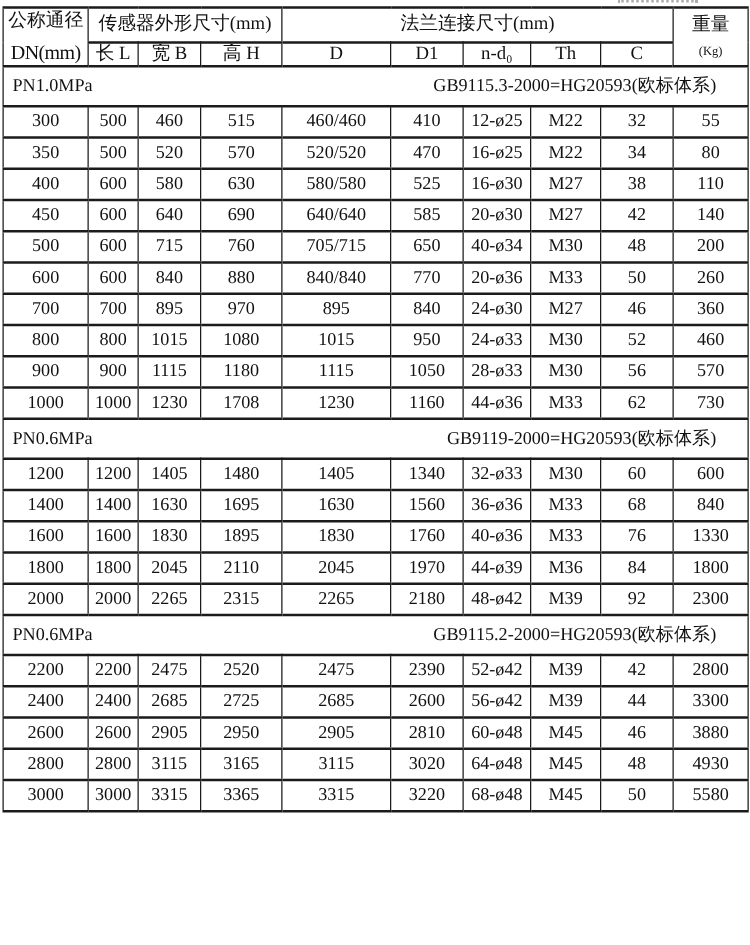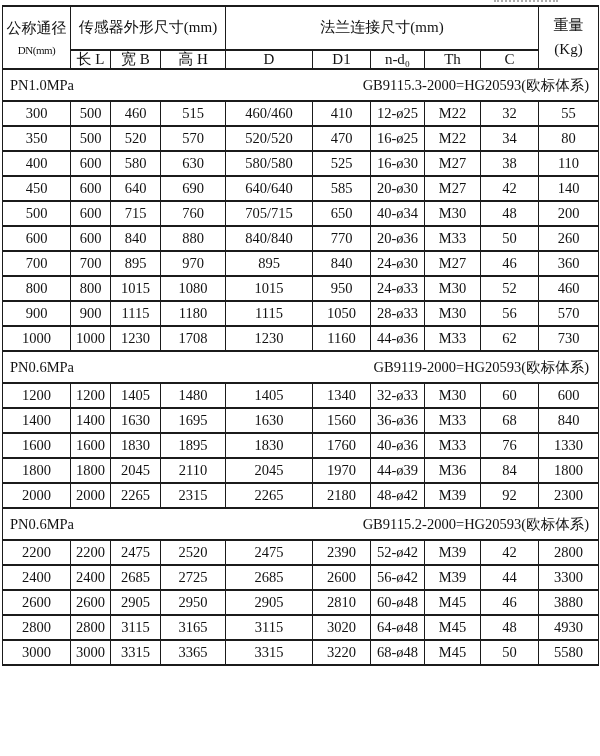--- a/index.html
+++ b/index.html
@@ -28,29 +28,29 @@
     padding:0 1px;
     text-align:center;
     vertical-align:middle;
     font-weight:normal;
     font-size:14.5px;
     line-height:1.15;
     overflow:hidden;
     white-space:nowrap;
   }
   .spec thead th{font-size:15px;}
-  tr.r-head1{height:44px;}
+  tr.r-head1{height:28px;}
   tr.r-head2{height:18px;}
   .two-line span{display:block;}
-  .dn-sub{font-size:11px;letter-spacing:-0.5px;margin-top:7px;}
+  .dn-sub{font-size:16px;letter-spacing:-0.5px;margin-top:7px;}
   .dn-top{margin-top:2px;}
-  .wt-sub{font-size:15px;margin-top:6px;}
+  .wt-sub{font-size:10px;margin-top:6px;}
   tr.section-row{height:32px;}
   tr.section-row td{text-align:left;}
-  .section-flex{display:flex;align-items:center;padding:0 8px 0 6px;}
+  .section-flex{display:flex;align-items:center;padding:0 24px 0 6px;}
   .section-pressure{width:88px;flex:0 0 auto;}
   .section-standard{flex:1 1 auto;text-align:right;}
   .section-note{flex:0 0 auto;margin-left:auto;}
   tr.data-row{height:25px;}
 </style>
 </head>
 <body>
 
 <div class="scan-artifact"></div>
 

